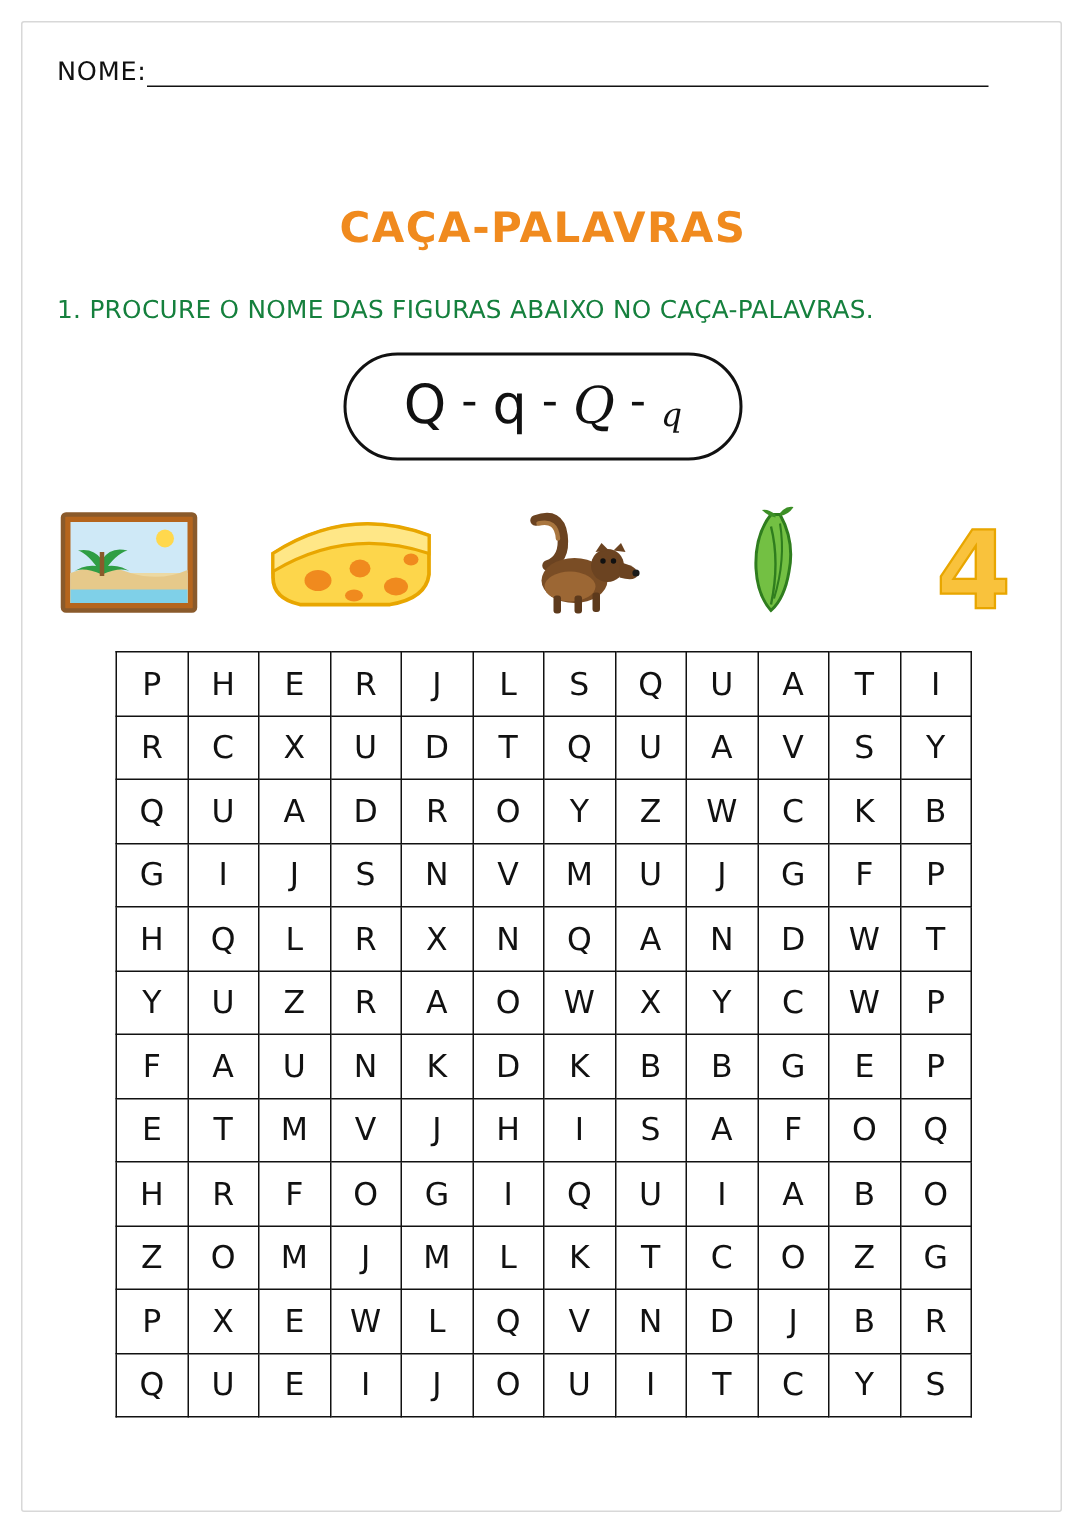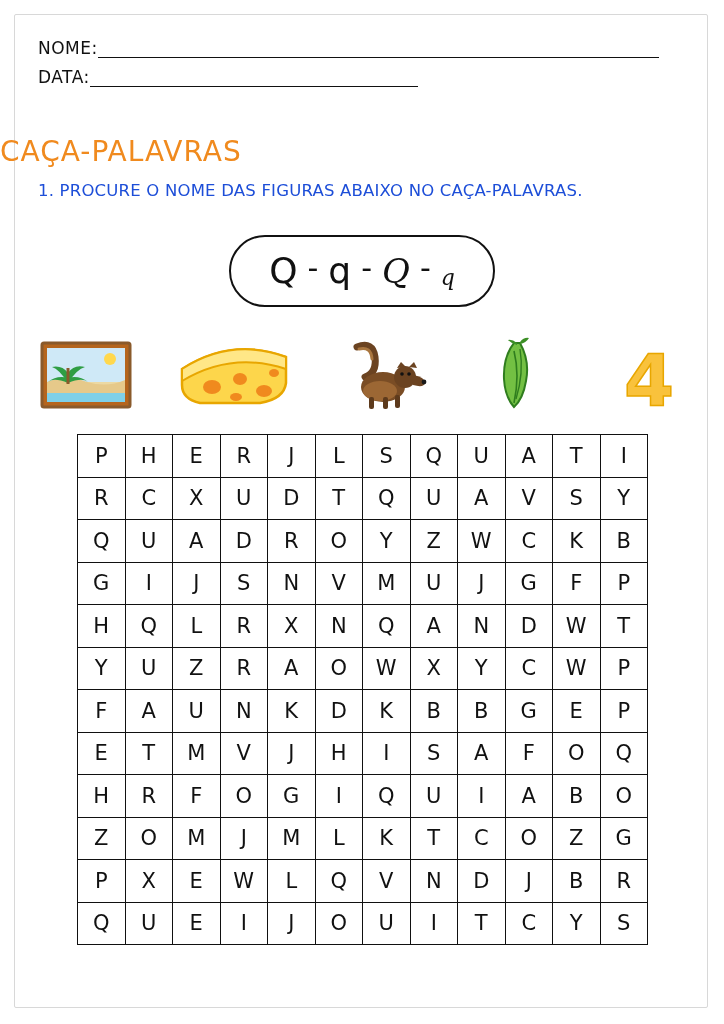--- a/index.html
+++ b/index.html
@@ -70,36 +70,36 @@
     line-height: 15px;
     letter-spacing: 0.3px;
   }
 
   
   .title {
     position: absolute;
     left: 0;
     top: 135px;
     width: 724px;
-    text-align: left;
+    text-align: center;
     font-family: "DejaVu Sans", sans-serif;
     font-size: 28px;
-    font-weight: normal;
+    font-weight: bold;
     letter-spacing: 1px;
     color: #f08a1e;
   }
 
   .instruction {
     position: absolute;
     left: 38px;
-    top: 181px;
+    top: 197px;
     font-family: "DejaVu Sans", sans-serif;
     font-size: 16.5px;
     letter-spacing: 0.2px;
-    color: #1d4ed8;
+    color: #15803d;
   }
 
   
   .letters-box {
     position: absolute;
     left: 229px;
     top: 235px;
     width: 266px;
     height: 72px;
     border: 2px solid #111;
@@ -185,24 +185,20 @@
 </head>
 <body>
 
 <div class="page">
   <div class="page-border"></div>
 
   <div class="header">
     <div class="field-row">
       <span class="field-label">NOME:</span>
       <span class="field-line line-nome"></span>
-    </div>
-    <div class="field-row">
-      <span class="field-label">DATA:</span>
-      <span class="field-line line-data"></span>
     </div>
   </div>
 
 
   <div class="title">CAÇA-PALAVRAS</div>
 
   <div class="instruction">1. PROCURE O NOME DAS FIGURAS ABAIXO NO CAÇA-PALAVRAS.</div>
 
   <div class="letters-box">
     <span class="letter-big">Q</span>

